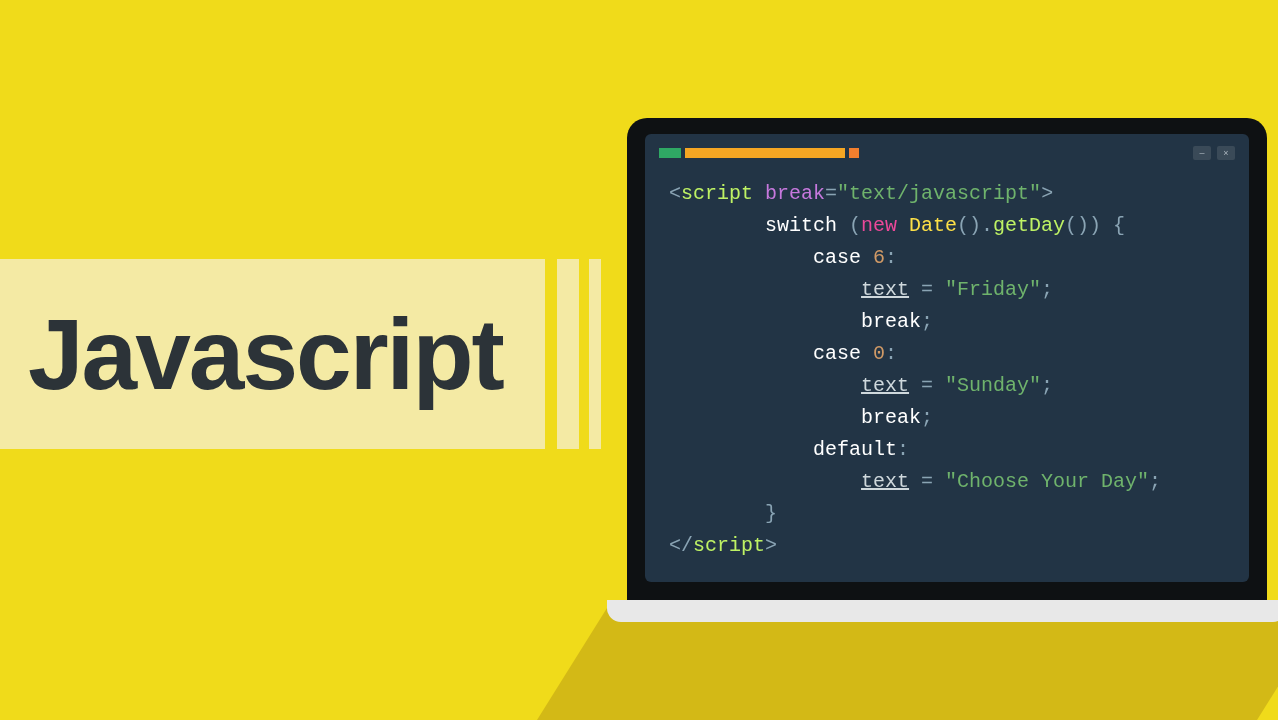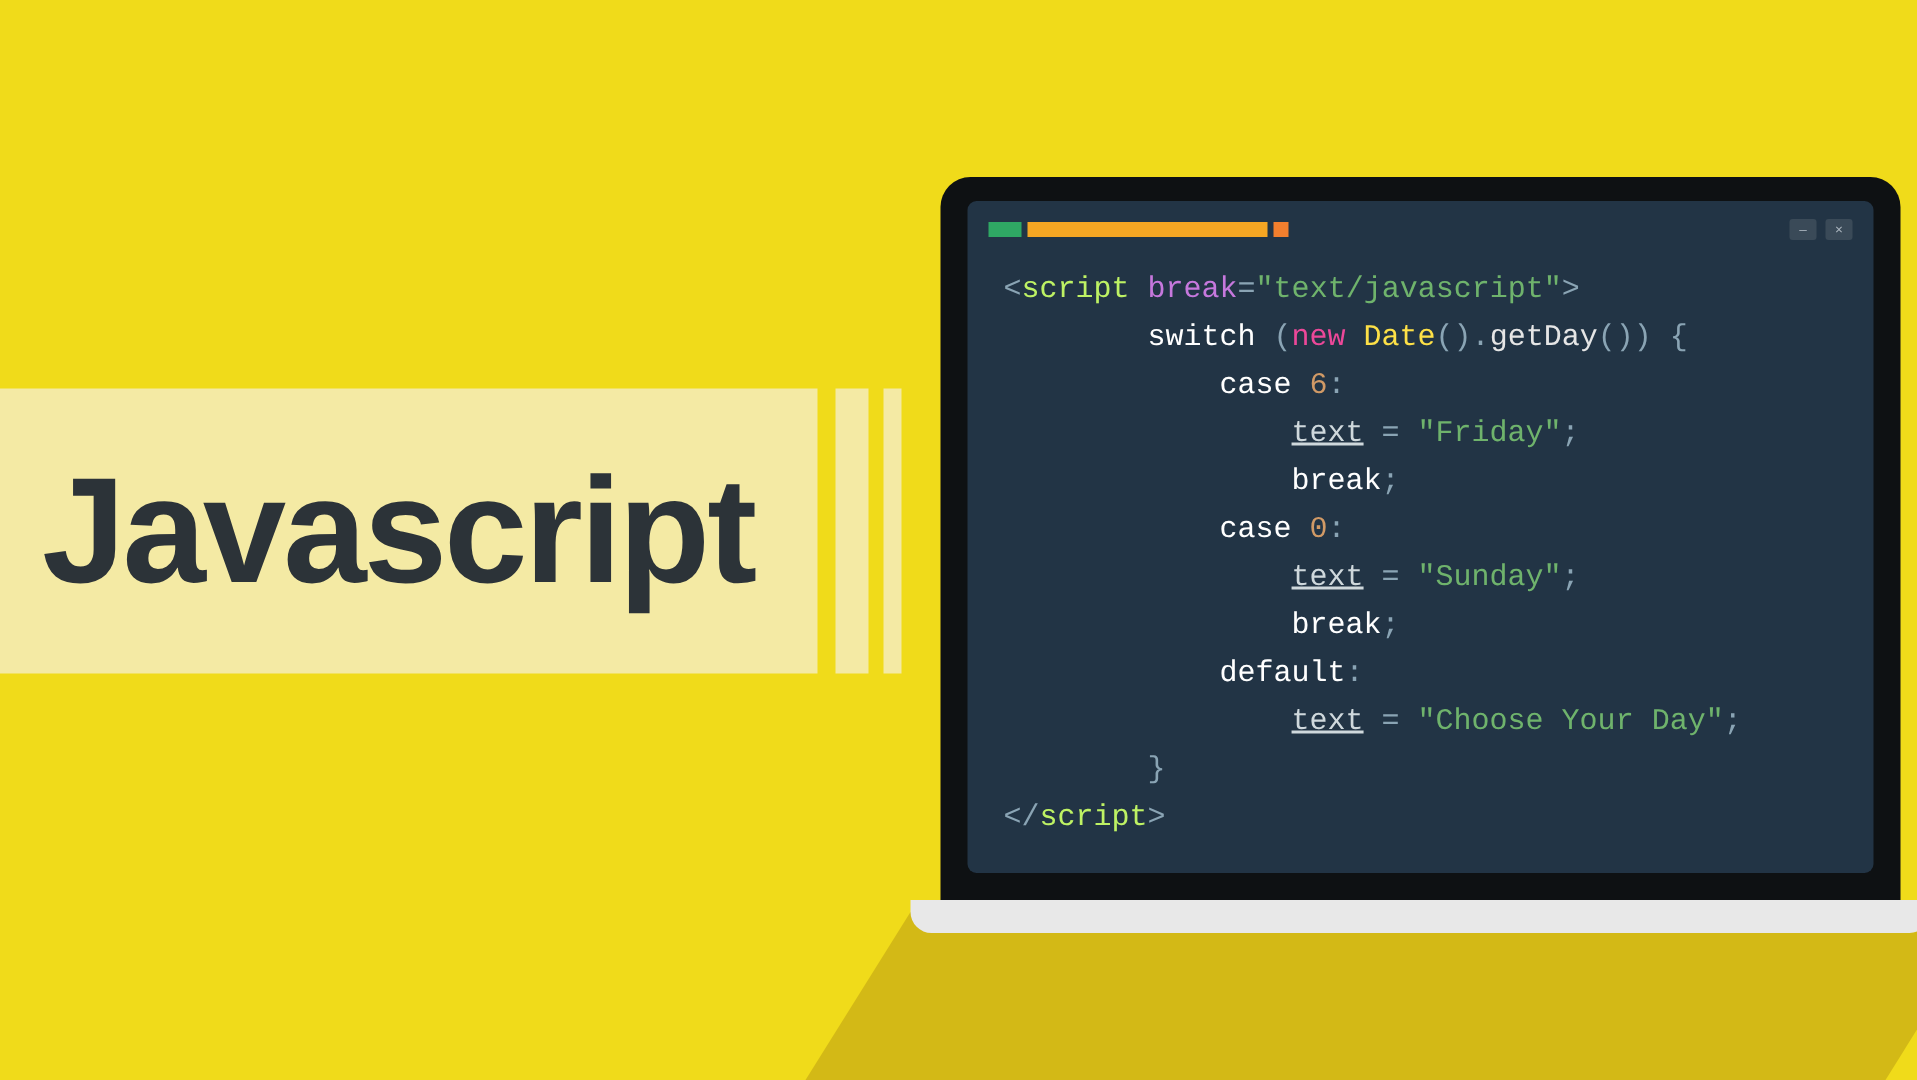--- a/index.html
+++ b/index.html
@@ -113,21 +113,21 @@
     color: #cfd8dc;
     padding-left: 10px;
   }
   .tk-angle   { color: #8aa4b4; }
   .tk-tag     { color: #bef264; }
   .tk-attr    { color: #c678dd; }
   .tk-string  { color: #6fb36c; }
   .tk-kw      { color: #ffffff; }
   .tk-new     { color: #ec4899; }
   .tk-class   { color: #fde047; }
-  .tk-func    { color: #e5e5e5; }
+  .tk-func    { color: #bef264; }
   .tk-ident   { color: #cfd8dc; text-decoration: underline; }
   .tk-num     { color: #d19a66; }
   .tk-punc    { color: #8aa4b4; }
 </style>
 </head>
 <body>
 
 <div class="title-band">
   <div class="title-main">
     <span>Javascript</span>

